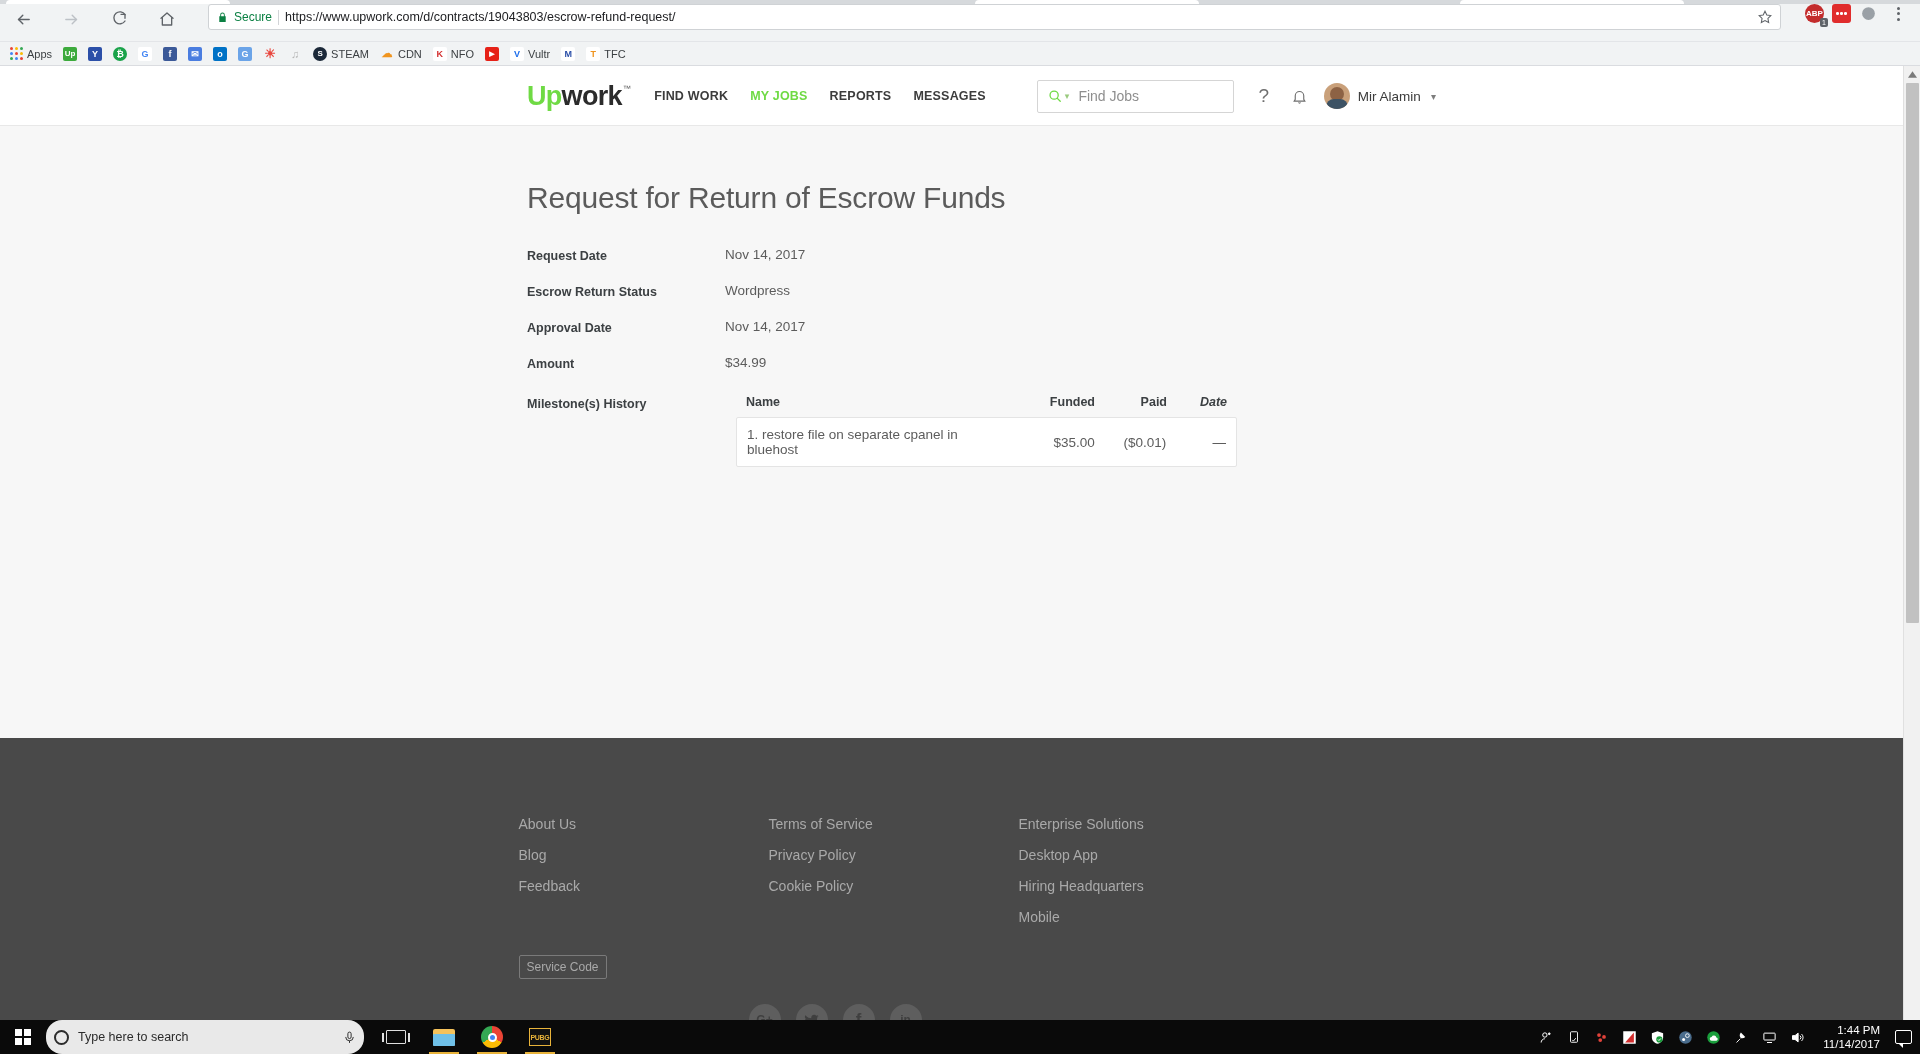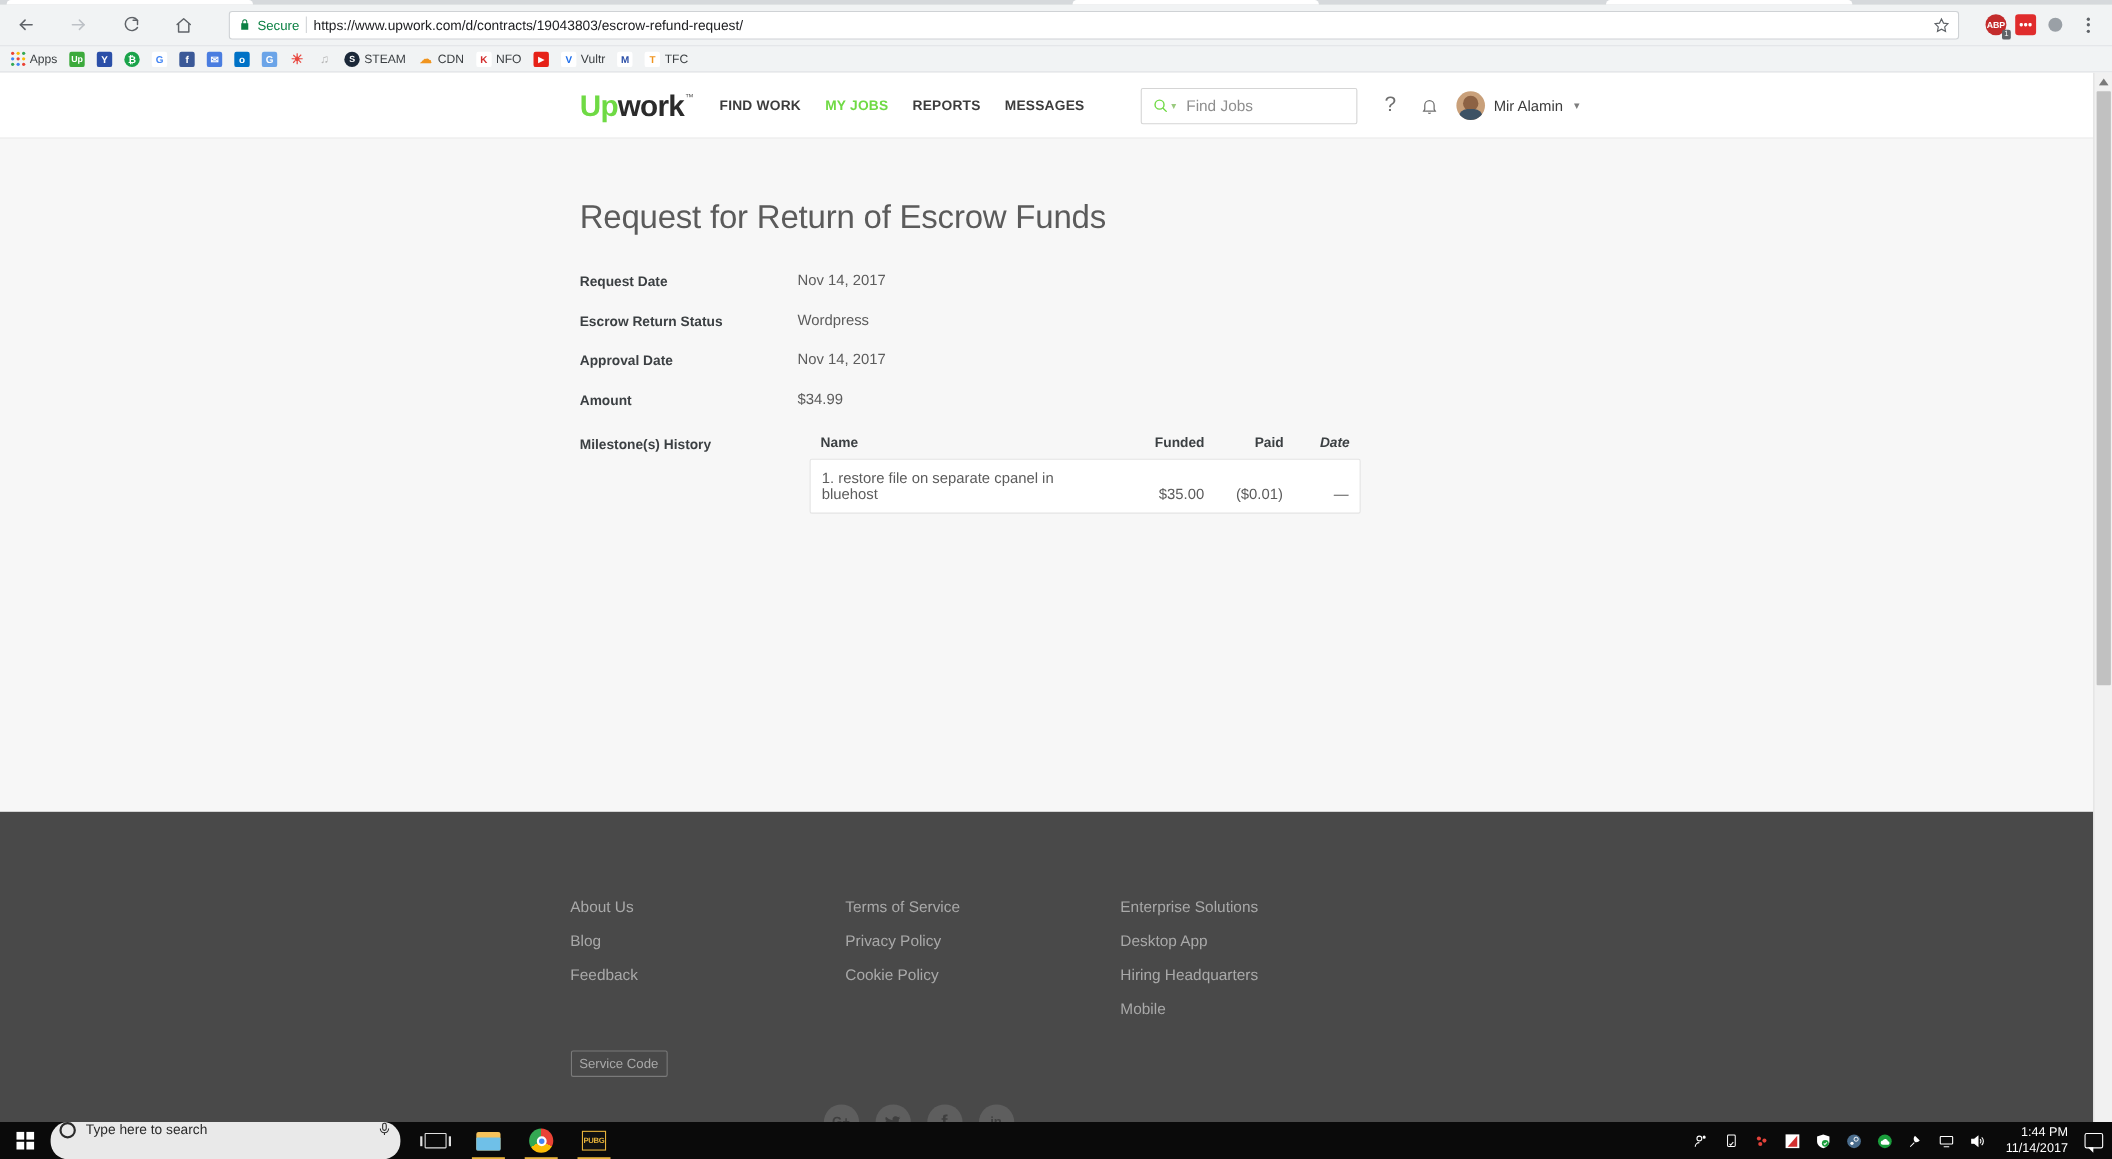--- a/index.html
+++ b/index.html
@@ -9,21 +9,21 @@
     background: #fff; overflow: hidden;
   }
 
   
   .browser-chrome { background: #d6d9dc; width: 100%; }
 
   .tabstrip { height: 4px; background: #d6d9dc; position: relative; }
   .tab-ghost { position: absolute; top: 0; height: 4px; background: #fff; border-radius: 6px 6px 0 0; }
 
   .toolbar {
-    height: 38px; background: #f1f3f4; display: flex; align-items: center;
+    height: 38px; background: #f1f3f4; display: flex; align-items: flex-start;
     padding: 0 8px; gap: 18px; border-bottom: 1px solid #e3e5e8;
   }
   .nav-btn {
     width: 30px; height: 30px; display: flex; align-items: center; justify-content: center;
     color: #5f6368; border-radius: 50%; flex: 0 0 auto;
   }
   .nav-btn.disabled { color: #bdc1c6; }
   .nav-btn svg { display: block; }
 
   .omnibox {
@@ -104,21 +104,21 @@
   .page-title { font-size: 30px; font-weight: normal; color: #5b5b5b; letter-spacing: -0.2px; }
 
   .detail-list { margin-top: 32px; }
   .drow { display: flex; align-items: flex-start; margin-bottom: 20px; }
   .dlabel { width: 198px; font-size: 12.5px; font-weight: bold; color: #3c4043; padding-top: 2px; flex: 0 0 198px; }
   .dvalue { font-size: 13.5px; color: #5c5c5c; }
 
   .ms-table { width: 501px; margin-left: 11px; }
   .ms-head { display: flex; font-size: 12.5px; font-weight: bold; color: #3c4043; padding: 0 10px 8px 10px; }
   .ms-body { background: #fff; border: 1px solid #e4e4e4; border-radius: 2px; }
-  .ms-row { display: flex; font-size: 13.5px; color: #5c5c5c; padding: 9px 10px; align-items: flex-end; }
+  .ms-row { display: flex; font-size: 13.5px; color: #5c5c5c; padding: 9px 10px; align-items: center; }
   .c-name { flex: 1 1 auto; }
   .c-funded { width: 84px; text-align: right; }
   .c-paid { width: 72px; text-align: right; }
   .c-date { width: 60px; text-align: right; font-style: italic; }
 
   
   .uw-footer { position: absolute; left: 0; top: 672px; width: 1903px; height: 291px; background: #494949; }
   .footer-inner { width: 1040px; margin: 0 auto; padding-left: 87px; padding-top: 78px; }
   .fcols { display: flex; }
   .fcol { width: 250px; }
@@ -135,21 +135,21 @@
 
   
   .taskbar {
     position: absolute; left: 0; bottom: 0; width: 1920px; height: 34px;
     background: #0a0a0a; display: flex; align-items: center;
   }
   .start-btn { width: 46px; height: 34px; display: flex; align-items: center; justify-content: center; }
   .win-logo { display: grid; grid-template-columns: 7px 7px; grid-template-rows: 7px 7px; gap: 2px; }
   .win-logo i { background: #fff; display: block; }
   .tb-search {
-    width: 318px; height: 34px; background: #e9e9e9; display: flex; 
+    width: 318px; height: 34px; background: #e9e9e9; display: flex; align-items: center;
     padding: 0 8px; gap: 9px; border-radius: 16px;
   }
   .tb-search .circ { width: 15px; height: 15px; border: 2px solid #2b2b2b; border-radius: 50%; }
   .tb-search .ph2 { font-size: 12.5px; color: #2b2b2b; flex: 1 1 auto; }
   .tb-search .mic { color: #2b2b2b; display: flex; }
   .tb-apps { display: flex; align-items: center; gap: 0; padding-left: 8px; }
   .tb-app { width: 48px; height: 34px; display: flex; align-items: center; justify-content: center; position: relative; }
   .tb-app.open::after { content: ""; position: absolute; bottom: 0; left: 9px; width: 30px; height: 2px; background: #e8b33a; }
   .taskview { width: 20px; height: 14px; border: 1.5px solid #e0e0e0; border-radius: 1px; position: relative; }
   .taskview::before { content: ""; position: absolute; left: -5px; top: 2px; width: 2px; height: 9px; background: #e0e0e0; }

